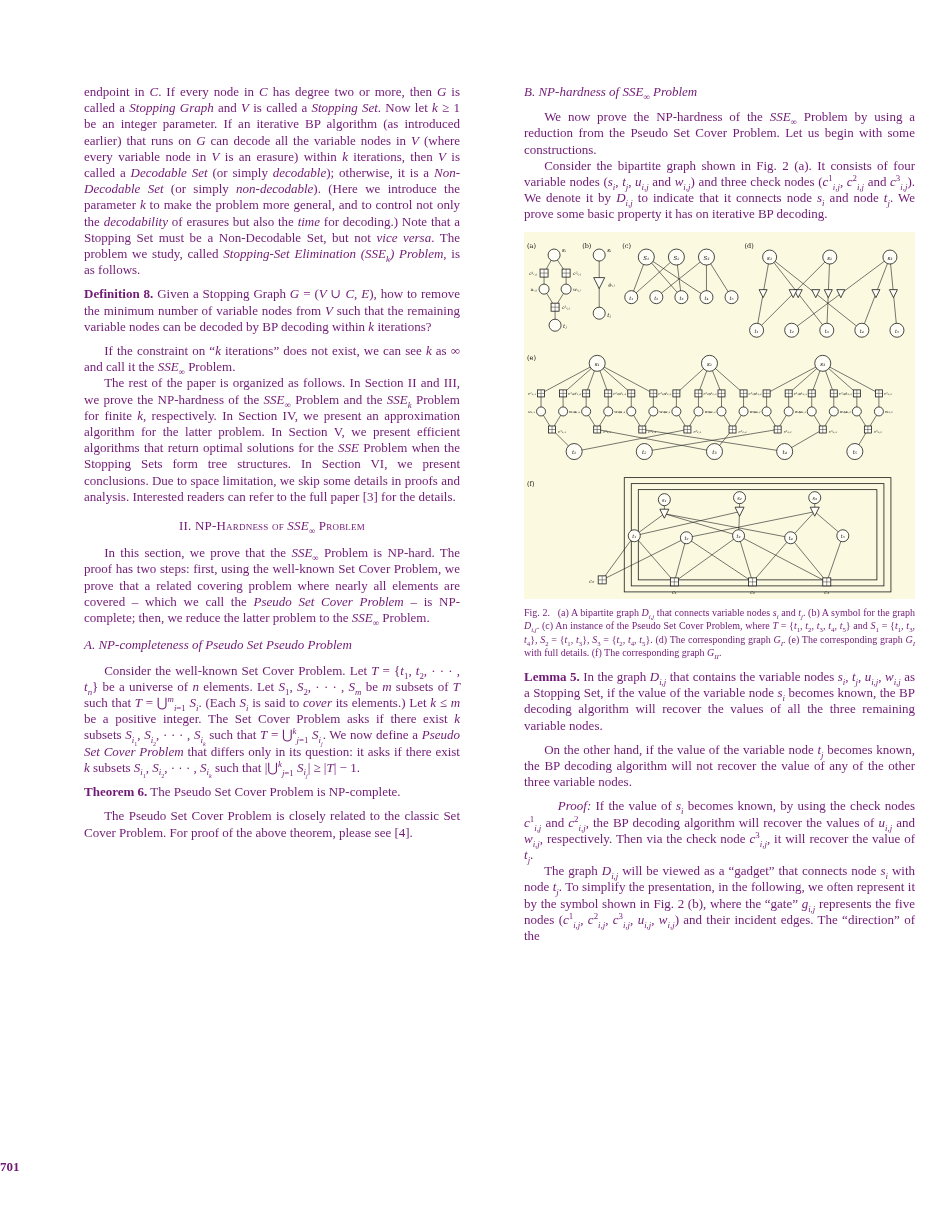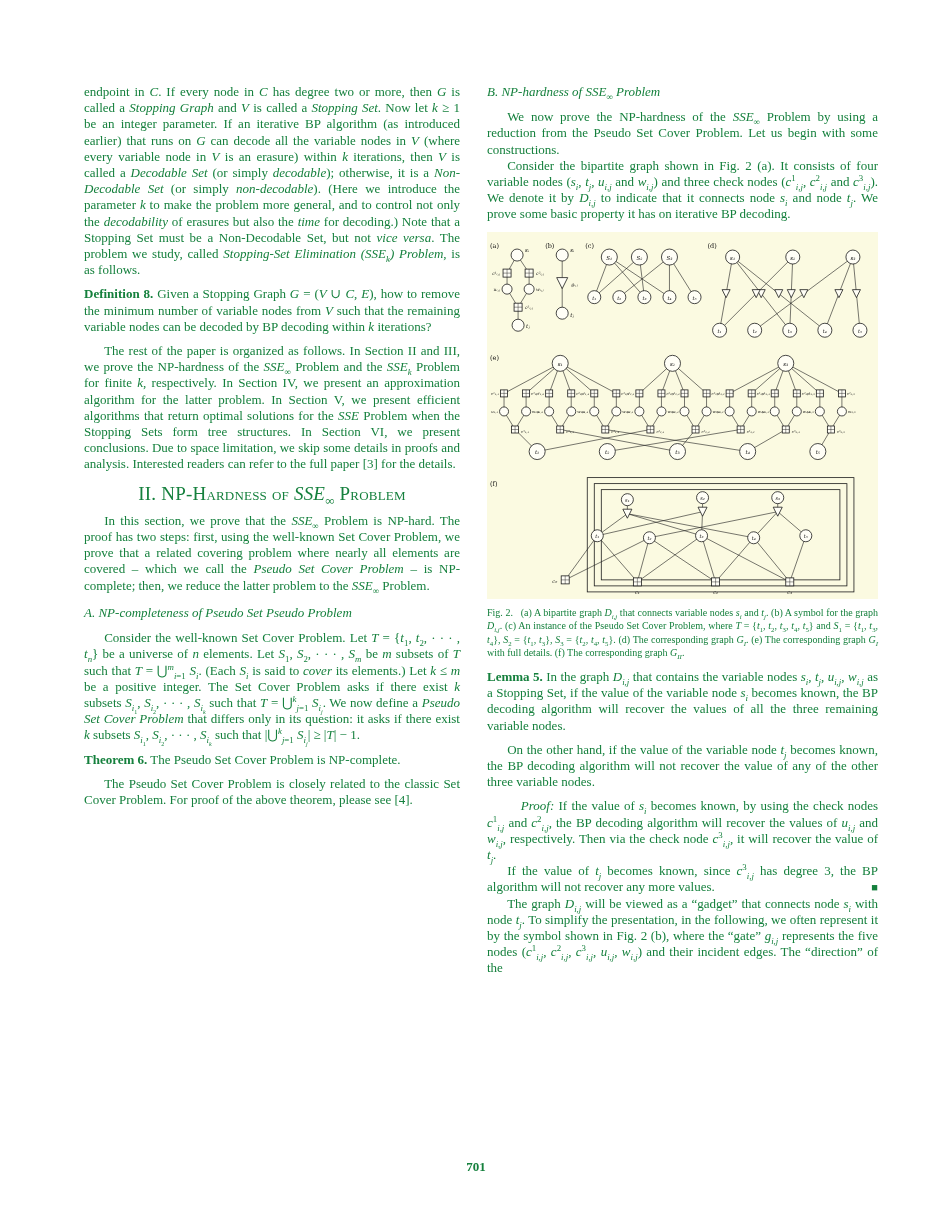--- a/index.html
+++ b/index.html
@@ -1,55 +1,56 @@
 <!DOCTYPE html>
 <html><head>
 <meta charset="utf-8">
 <style>
   html,body{margin:0;padding:0;background:#ffffff;}
   .page{
     position:relative;
     width:952px;height:1232px;
     background:#ffffff;
     font-family:"Liberation Serif","DejaVu Serif",serif;
-    color:#15803d;
+    color:#701a75;
     overflow:hidden;
   }
   .columns{
     position:absolute;left:84px;top:84px;width:794px;
     display:flex;gap:27px;
   }
   .col{font-size:13px;line-height:16.2px;text-align:justify;}
   .col-left{width:376px;flex:none;}
-  .col-right{width:391px;flex:none;}
+  .col-right{width:391px;flex:none;margin-left:37px;}
   p{margin:0;text-indent:1.55em;}
   p.noindent{text-indent:0;}
   p.block{text-indent:0;margin:8px 0;}
   p.proof{text-indent:2.6em;margin-top:8px;}
-  h2.sec{font-size:19px;font-weight:normal;font-variant:small-caps;
+  h2.sec{font-size:13px;font-weight:normal;font-variant:small-caps;
     text-align:center;margin:13px 0 11px;letter-spacing:.2px;}
   h3.sub{font-size:13px;font-weight:normal;font-style:italic;margin:11px 0 9px;}
   h3.sub.first{margin-top:0;}
   sub,sup{font-size:0.68em;line-height:0;}
   figure.figure{margin:9px 0 0 0;padding:3px 0 1px 0;}
   figure.figure svg{display:block;width:100%;height:auto;}
   .caption{font-size:10px;line-height:13.6px;text-align:justify;margin:7px 0 9px 0;}
   .qed{float:right;font-size:11px;line-height:16.2px;}
   .page-number{position:absolute;left:0;bottom:57px;width:100%;
-    text-align:center;font-size:13px;font-weight:bold;}
+    font-size:13px;font-weight:bold;}
 </style>
 </head>
 <body>
 
 <div class="page">
   <div class="columns">
 
     <div class="col col-left">
       <p class="noindent">endpoint in <i>C</i>. If every node in <i>C</i> has degree two or more, then <i>G</i> is called a <i>Stopping Graph</i> and <i>V</i> is called a <i>Stopping Set</i>. Now let <i>k</i> ≥ 1 be an integer parameter. If an iterative BP algorithm (as introduced earlier) that runs on <i>G</i> can decode all the variable nodes in <i>V</i> (where every variable node in <i>V</i> is an erasure) within <i>k</i> iterations, then <i>V</i> is called a <i>Decodable Set</i> (or simply <i>decodable</i>); otherwise, it is a <i>Non-Decodable Set</i> (or simply <i>non-decodable</i>). (Here we introduce the parameter <i>k</i> to make the problem more general, and to control not only the <i>decodability</i> of erasures but also the <i>time</i> for decoding.) Note that a Stopping Set must be a Non-Decodable Set, but not <i>vice versa</i>. The problem we study, called <i>Stopping-Set Elimination (SSE<sub>k</sub>) Problem</i>, is as follows.</p>
       <p class="block"><b>Definition 8.</b> Given a Stopping Graph <i>G</i> = (<i>V</i> ∪ <i>C</i>, <i>E</i>), how to remove the minimum number of variable nodes from <i>V</i> such that the remaining variable nodes can be decoded by BP decoding within <i>k</i> iterations?</p>
+      <p>If the constraint on “<i>k</i> iterations” does not exist, we can see <i>k</i> as ∞ and call it the <i>SSE</i><sub>∞</sub> Problem.</p>
       <p>The rest of the paper is organized as follows. In Section II and III, we prove the NP-hardness of the <i>SSE</i><sub>∞</sub> Problem and the <i>SSE<sub>k</sub></i> Problem for finite <i>k</i>, respectively. In Section IV, we present an approximation algorithm for the latter problem. In Section V, we present efficient algorithms that return optimal solutions for the <i>SSE</i> Problem when the Stopping Sets form tree structures. In Section VI, we present conclusions. Due to space limitation, we skip some details in proofs and analysis. Interested readers can refer to the full paper [3] for the details.</p>
       <h2 class="sec">II. NP-Hardness of <i>SSE</i><sub>∞</sub> Problem</h2>
       <p>In this section, we prove that the <i>SSE</i><sub>∞</sub> Problem is NP-hard. The proof has two steps: first, using the well-known Set Cover Problem, we prove that a related covering problem where nearly all elements are covered – which we call the <i>Pseudo Set Cover Problem</i> – is NP-complete; then, we reduce the latter problem to the <i>SSE</i><sub>∞</sub> Problem.</p>
       <h3 class="sub">A. NP-completeness of Pseudo Set Pseudo Problem</h3>
       <p>Consider the well-known Set Cover Problem. Let <i>T</i> = {<i>t</i><sub>1</sub>, <i>t</i><sub>2</sub>, · · · , <i>t<sub>n</sub></i>} be a universe of <i>n</i> elements. Let <i>S</i><sub>1</sub>, <i>S</i><sub>2</sub>, · · · , <i>S<sub>m</sub></i> be <i>m</i> subsets of <i>T</i> such that <i>T</i> = ⋃<sup><i>m</i></sup><sub><i>i</i>=1</sub> <i>S<sub>i</sub></i>. (Each <i>S<sub>i</sub></i> is said to <i>cover</i> its elements.) Let <i>k</i> ≤ <i>m</i> be a positive integer. The Set Cover Problem asks if there exist <i>k</i> subsets <i>S</i><sub><i>i</i><sub>1</sub></sub>, <i>S</i><sub><i>i</i><sub>2</sub></sub>, · · · , <i>S</i><sub><i>i<sub>k</sub></i></sub> such that <i>T</i> = ⋃<sup><i>k</i></sup><sub><i>j</i>=1</sub> <i>S</i><sub><i>i<sub>j</sub></i></sub>. We now define a <i>Pseudo Set Cover Problem</i> that differs only in its question: it asks if there exist <i>k</i> subsets <i>S</i><sub><i>i</i><sub>1</sub></sub>, <i>S</i><sub><i>i</i><sub>2</sub></sub>, · · · , <i>S</i><sub><i>i<sub>k</sub></i></sub> such that |⋃<sup><i>k</i></sup><sub><i>j</i>=1</sub> <i>S</i><sub><i>i<sub>j</sub></i></sub>| ≥ |<i>T</i>| − 1.</p>
       <p class="block"><b>Theorem 6.</b> The Pseudo Set Cover Problem is NP-complete.</p>
       <p>The Pseudo Set Cover Problem is closely related to the classic Set Cover Problem. For proof of the above theorem, please see [4].</p>
     </div>
 
     <div class="col col-right">
@@ -414,22 +415,18 @@
             <text x="70" y="347" font-size="5" text-anchor="end" font-style="italic" font-family="&quot;DejaVu Serif&quot;, serif" fill="#111">c₀</text>
             <text x="150" y="358" font-size="5" text-anchor="middle" font-style="italic" font-family="&quot;DejaVu Serif&quot;, serif" fill="#111">c₁</text>
             <text x="228" y="358" font-size="5" text-anchor="middle" font-style="italic" font-family="&quot;DejaVu Serif&quot;, serif" fill="#111">c₂</text>
             <text x="302" y="358" font-size="5" text-anchor="middle" font-style="italic" font-family="&quot;DejaVu Serif&quot;, serif" fill="#111">c₃</text>
           </svg>
       </figure>
       <div class="caption">Fig. 2.&nbsp;&nbsp;&nbsp;(a) A bipartite graph <i>D<sub>i,j</sub></i> that connects variable nodes <i>s<sub>i</sub></i> and <i>t<sub>j</sub></i>. (b) A symbol for the graph <i>D<sub>i,j</sub></i>. (c) An instance of the Pseudo Set Cover Problem, where <i>T</i> = {<i>t</i><sub>1</sub>, <i>t</i><sub>2</sub>, <i>t</i><sub>3</sub>, <i>t</i><sub>4</sub>, <i>t</i><sub>5</sub>} and <i>S</i><sub>1</sub> = {<i>t</i><sub>1</sub>, <i>t</i><sub>3</sub>, <i>t</i><sub>4</sub>}, <i>S</i><sub>2</sub> = {<i>t</i><sub>1</sub>, <i>t</i><sub>3</sub>}, <i>S</i><sub>3</sub> = {<i>t</i><sub>2</sub>, <i>t</i><sub>4</sub>, <i>t</i><sub>5</sub>}. (d) The corresponding graph <i>G<sub>I</sub></i>. (e) The corresponding graph <i>G<sub>I</sub></i> with full details. (f) The corresponding graph <i>G<sub>II</sub></i>.</div>
       <p class="block"><b>Lemma 5.</b> In the graph <i>D<sub>i,j</sub></i> that contains the variable nodes <i>s<sub>i</sub></i>, <i>t<sub>j</sub></i>, <i>u<sub>i,j</sub></i>, <i>w<sub>i,j</sub></i> as a Stopping Set, if the value of the variable node <i>s<sub>i</sub></i> becomes known, the BP decoding algorithm will recover the values of all the three remaining variable nodes.</p>
       <p>On the other hand, if the value of the variable node <i>t<sub>j</sub></i> becomes known, the BP decoding algorithm will not recover the value of any of the other three variable nodes.</p>
       <p class="proof"><i>Proof:</i> If the value of <i>s<sub>i</sub></i> becomes known, by using the check nodes <i>c</i><sup>1</sup><sub><i>i,j</i></sub> and <i>c</i><sup>2</sup><sub><i>i,j</i></sub>, the BP decoding algorithm will recover the values of <i>u<sub>i,j</sub></i> and <i>w<sub>i,j</sub></i>, respectively. Then via the check node <i>c</i><sup>3</sup><sub><i>i,j</i></sub>, it will recover the value of <i>t<sub>j</sub></i>.</p>
-      <p>
-        <span>If the value of <i>t<sub>j</sub></i> becomes known, since <i>c</i><sup>3</sup><sub><i>i,j</i></sub> has degree 3, the BP algorithm will not recover any more values.</span>
-        <span class="qed">■</span>
-      </p>
       <p>The graph <i>D<sub>i,j</sub></i> will be viewed as a “gadget” that connects node <i>s<sub>i</sub></i> with node <i>t<sub>j</sub></i>. To simplify the presentation, in the following, we often represent it by the symbol shown in Fig. 2 (b), where the “gate” <i>g<sub>i,j</sub></i> represents the five nodes (<i>c</i><sup>1</sup><sub><i>i,j</i></sub>, <i>c</i><sup>2</sup><sub><i>i,j</i></sub>, <i>c</i><sup>3</sup><sub><i>i,j</i></sub>, <i>u<sub>i,j</sub></i>, <i>w<sub>i,j</sub></i>) and their incident edges. The “direction” of the</p>
     </div>
 
   </div>
   <div class="page-number">701</div>
 </div>
 
 </body></html>

